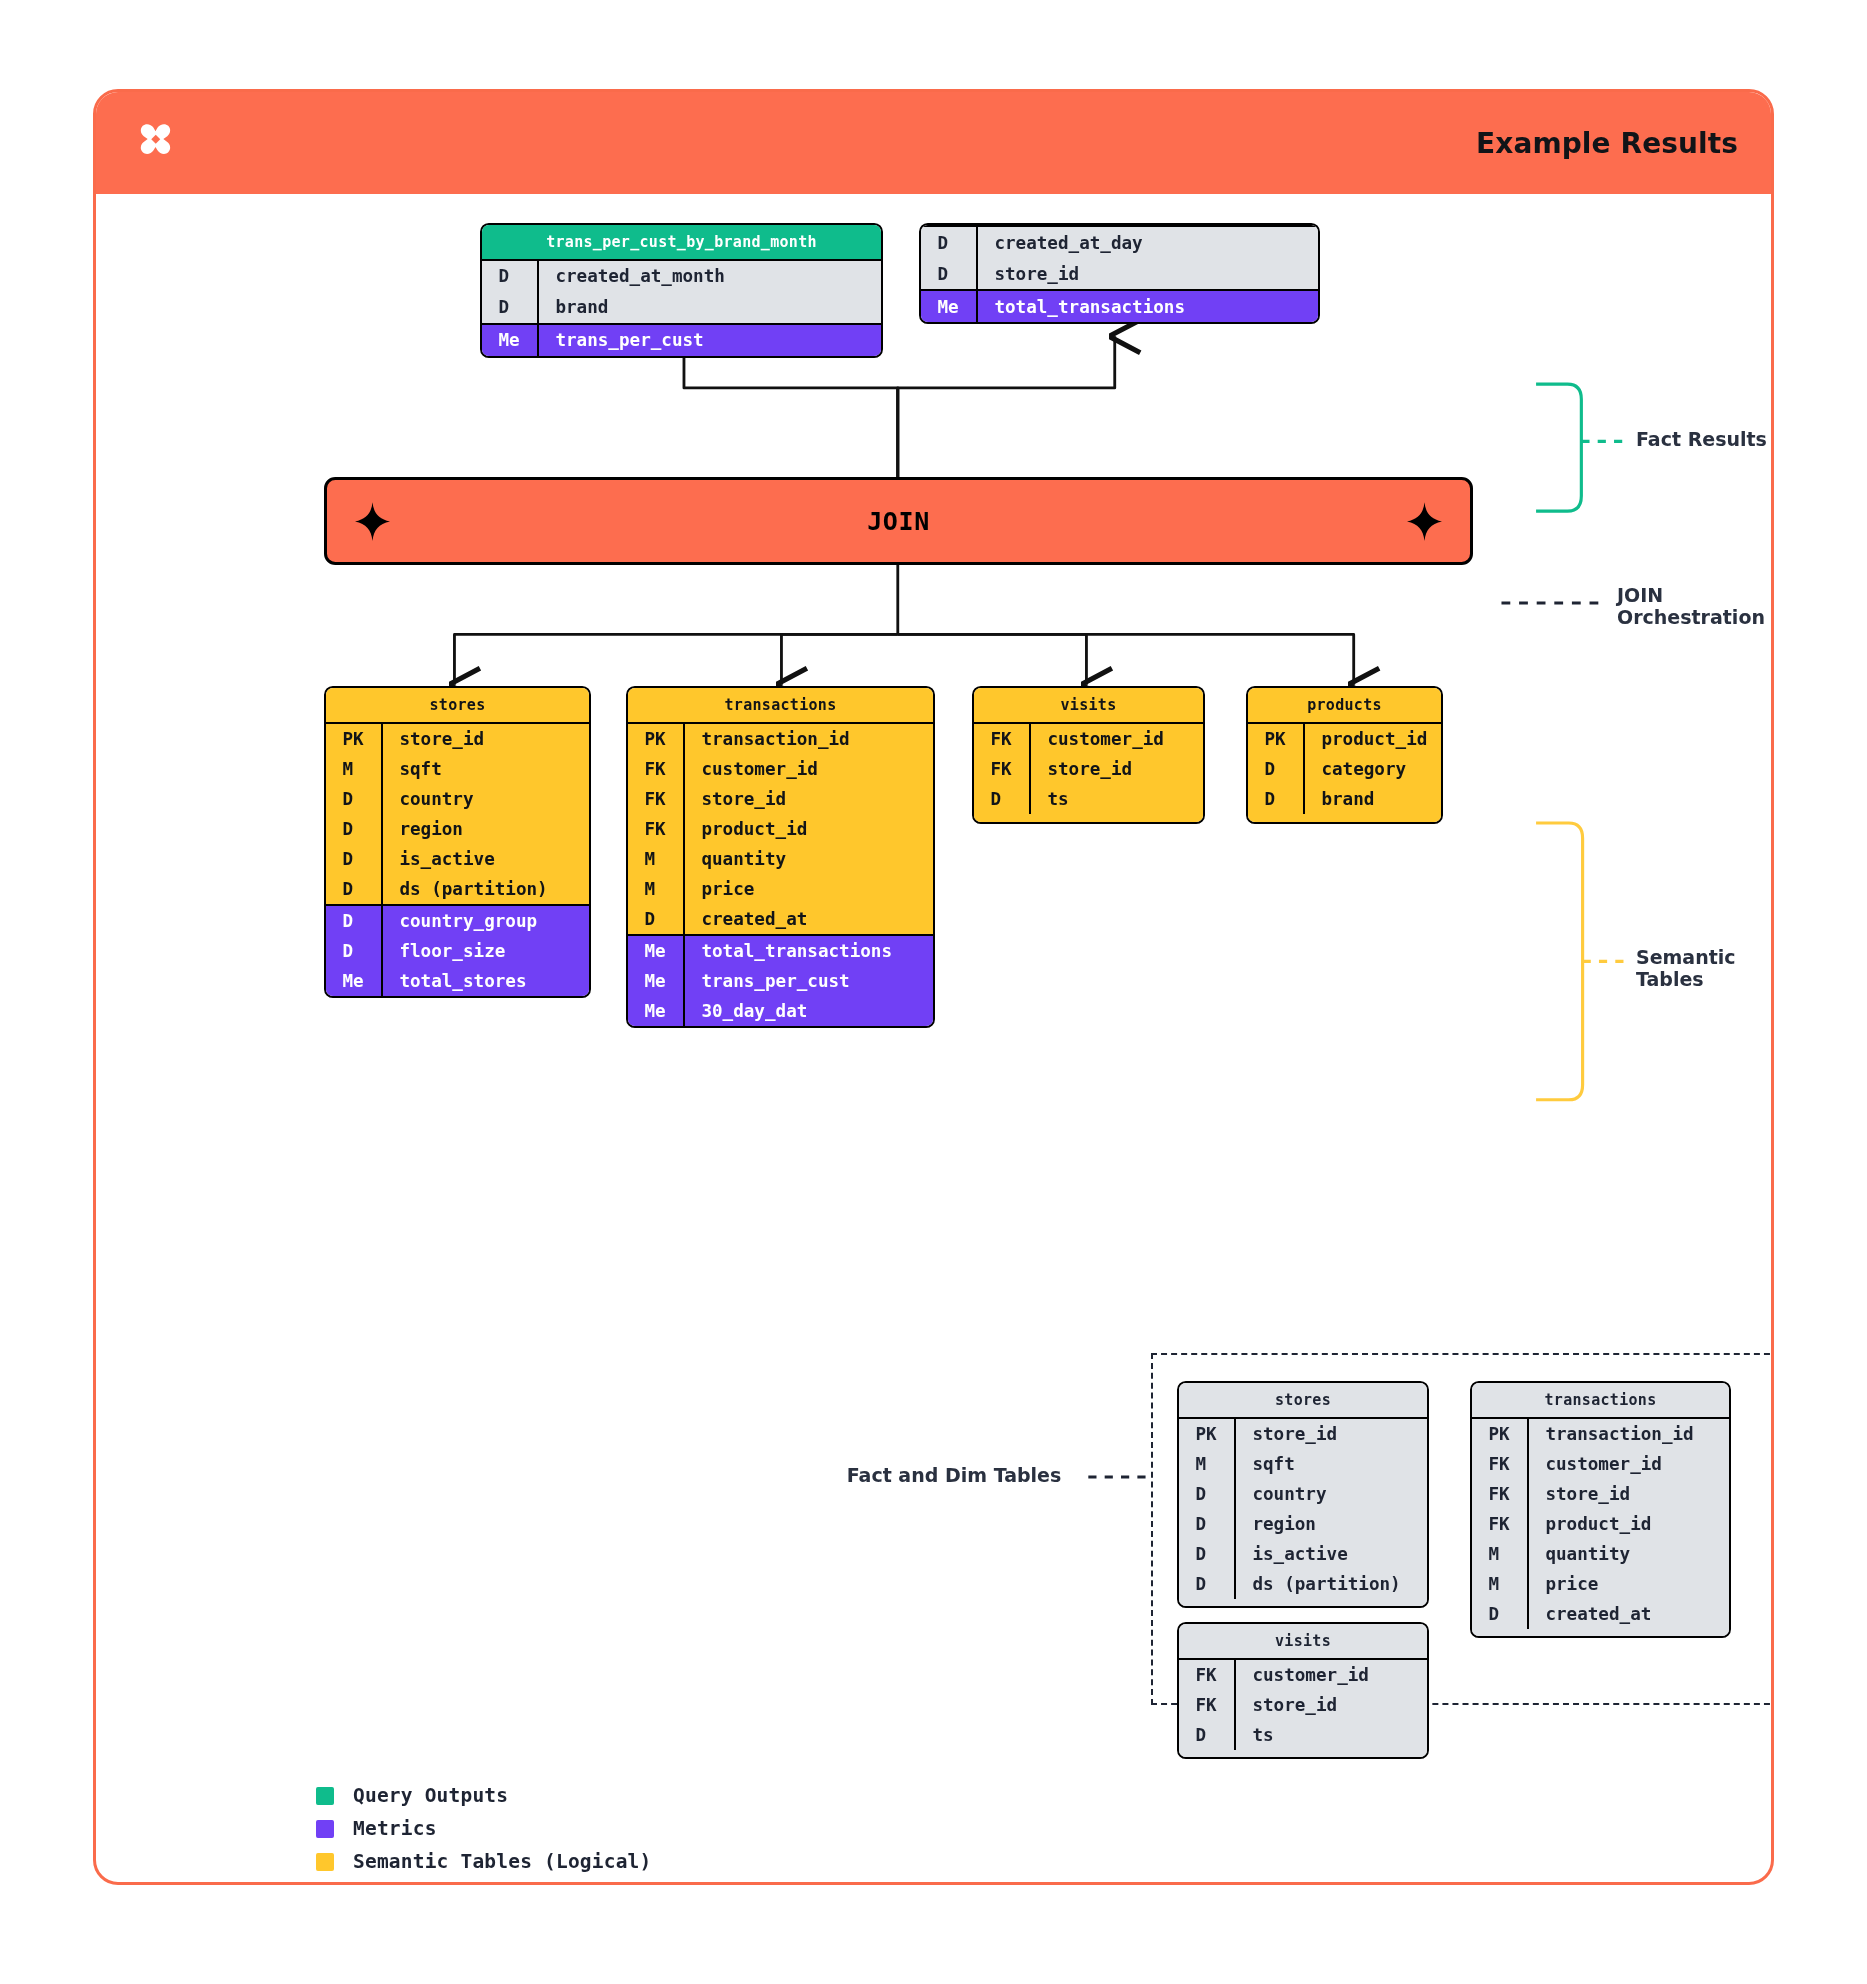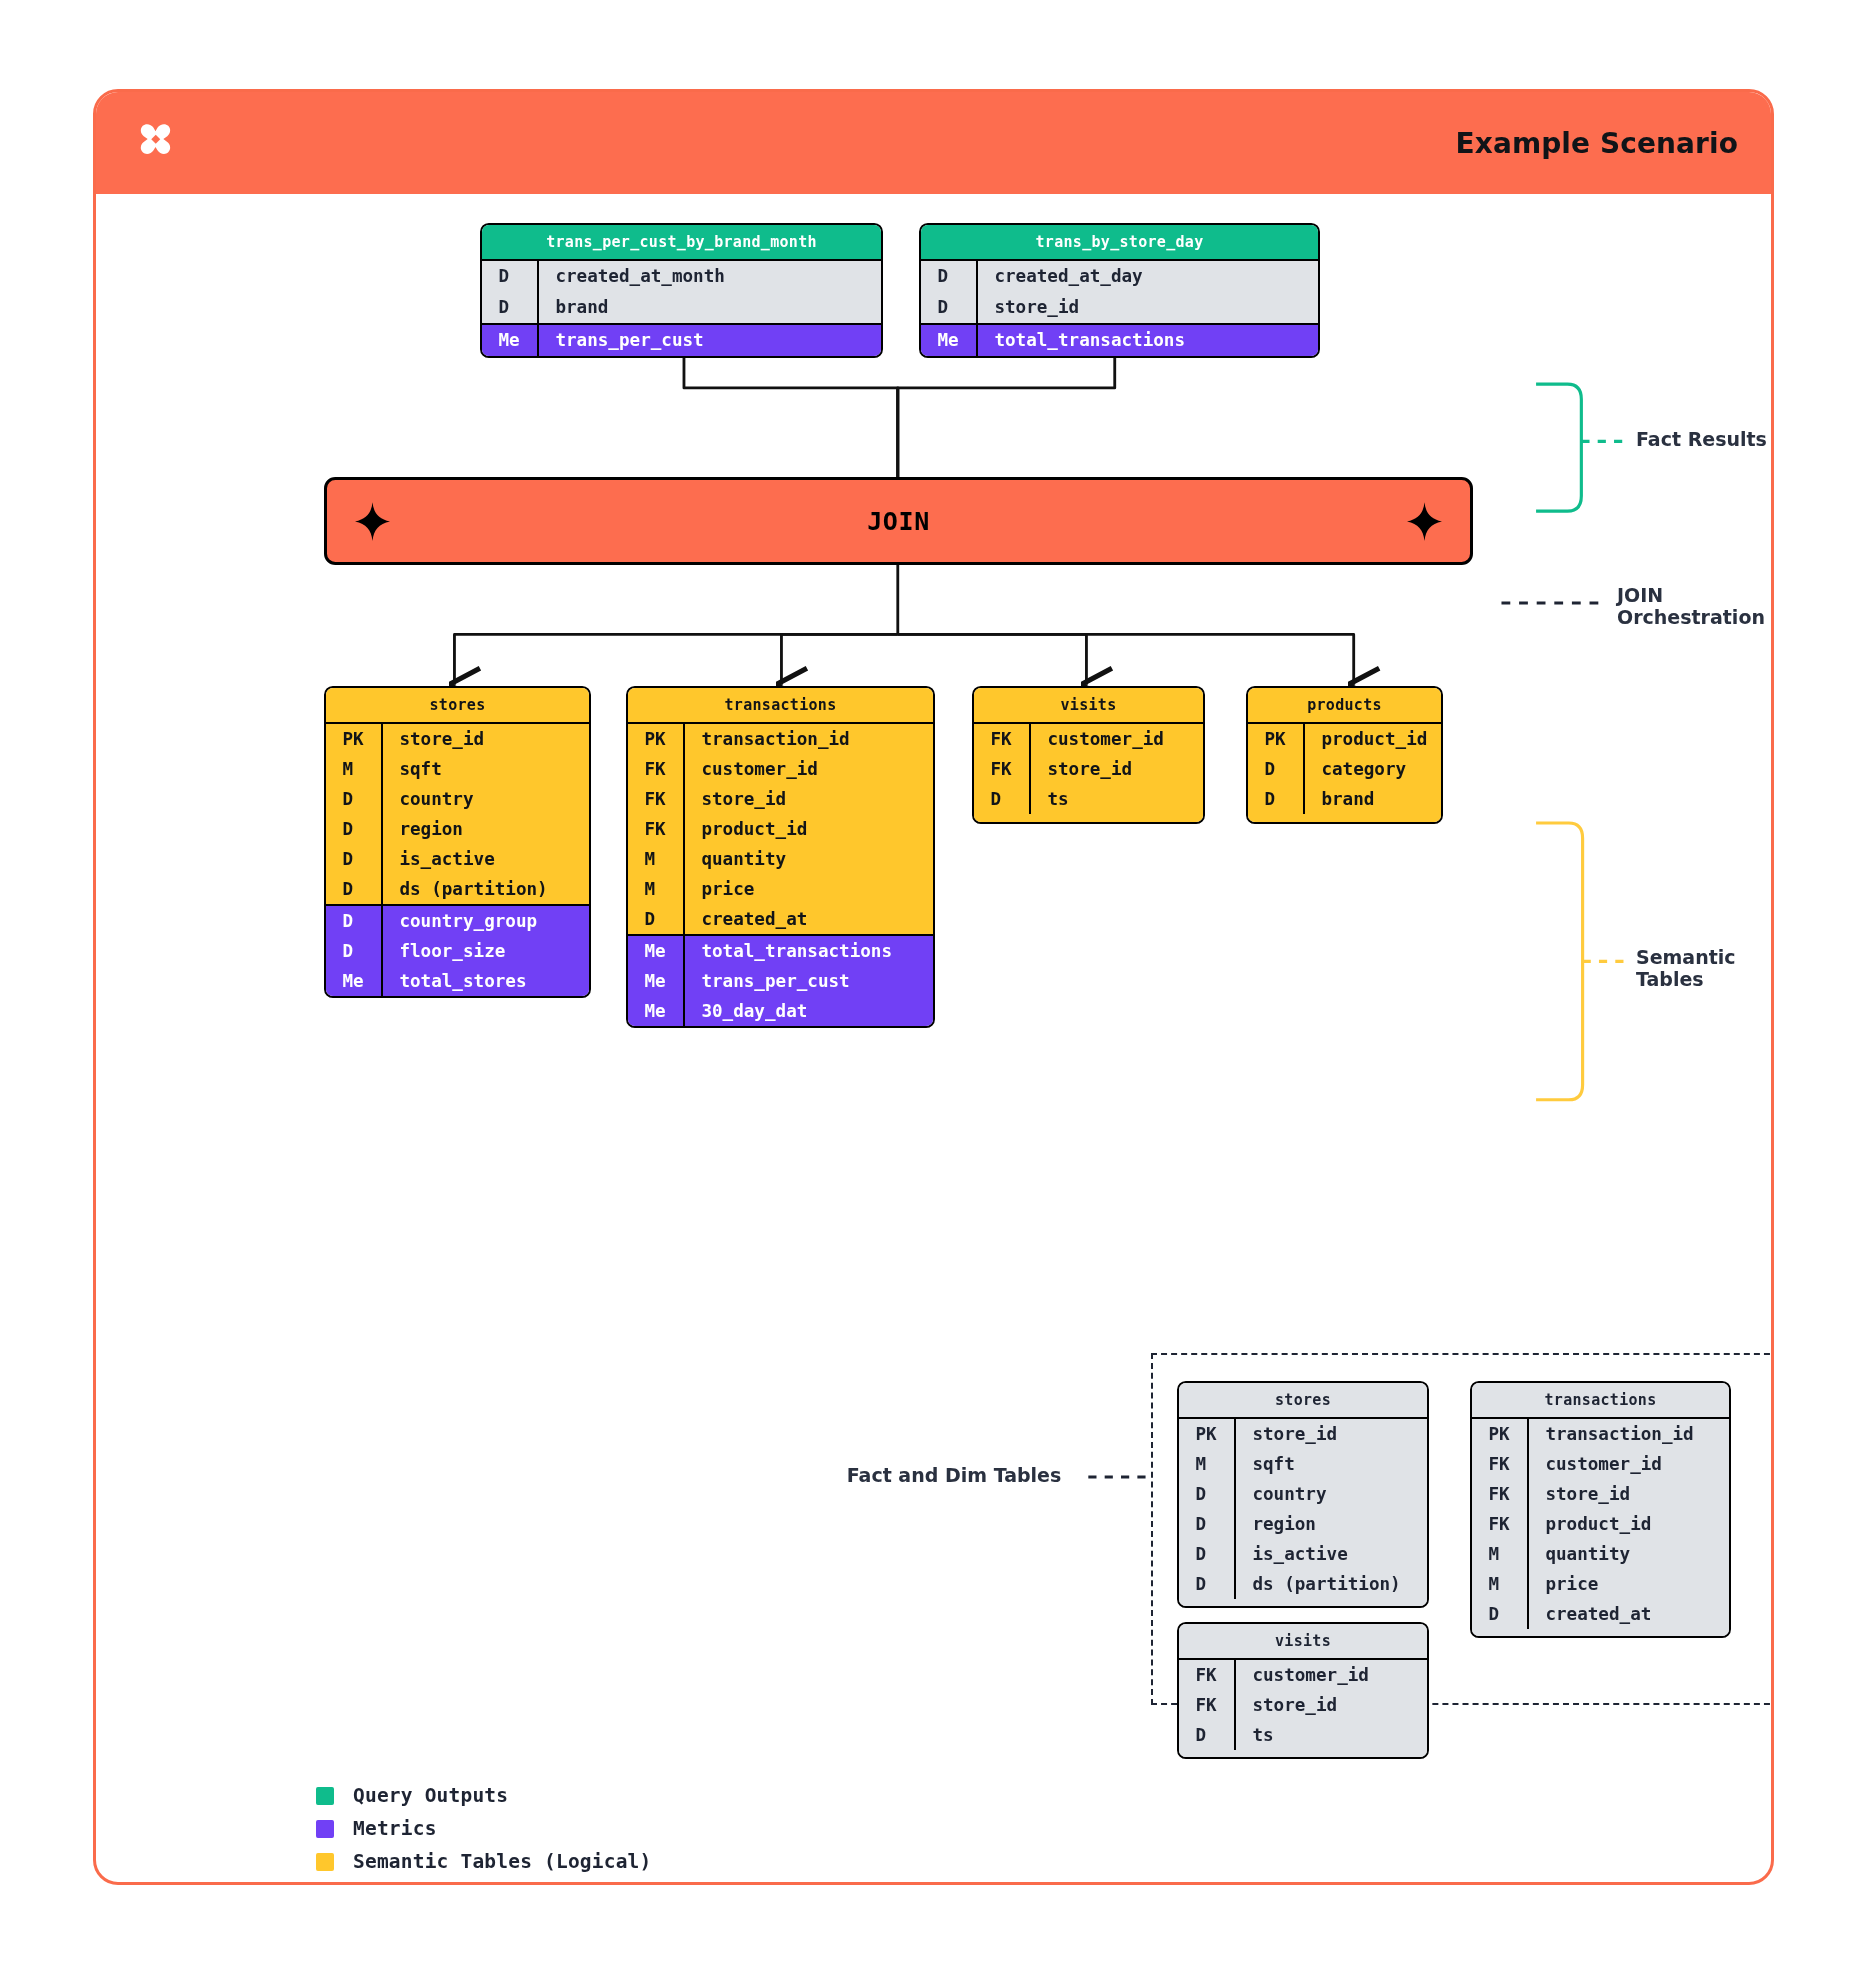--- a/index.html
+++ b/index.html
@@ -195,21 +195,21 @@
 
 <div class="card">
 
   <div class="card-header">
     <svg class="brand-logo" viewBox="0 0 100 100">
       <path d="M24 14 C30 8 41 10 46 18 L50 25 L54 18 C59 10 70 8 76 14 C82 20 81 30 74 35 L66 41 L74 47
                C81 52 82 62 76 68 C70 74 59 72 54 64 L50 57 L46 64 C41 72 30 74 24 68
                C18 62 19 52 26 47 L34 41 L26 35 C19 30 18 20 24 14 Z" fill="#ffffff"></path>
       <rect x="44" y="35" width="13" height="13" transform="rotate(45 50.5 41.5)" fill="#FD6D4F"></rect>
     </svg>
-    <div class="header-title">Example Scenario</div>
+    <div class="header-title">Example Results</div>
   </div>
 
   <div class="canvas">
 
     <svg class="overlay" viewBox="0 0 2662 2690" width="1674" height="1692">
       <defs>
         <marker id="arrUp" markerWidth="14" markerHeight="14" refX="7" refY="2" orient="auto">
           <path d="M7 0 L1.2 11 M7 0 L12.8 11" stroke="#111" stroke-width="1.8" fill="none"></path>
         </marker>
         <marker id="arrDown" markerWidth="14" markerHeight="14" refX="7" refY="12" orient="auto">
@@ -253,21 +253,20 @@
       </div>
       <div class="tsec sec-purple">
         <div class="trow">
           <span class="tkey">Me</span>
           <span class="tname">trans_per_cust</span>
         </div>
       </div>
     </div>
 
     <div class="tbl th-green pad-a" style="left:823px; top:29px; width:401px;">
-      <div class="ttitle">trans_by_store_day</div>
       <div class="tsec sec-grey">
         <div class="trow">
           <span class="tkey">D</span>
           <span class="tname">created_at_day</span>
         </div>
         <div class="trow">
           <span class="tkey">D</span>
           <span class="tname">store_id</span>
         </div>
       </div>

